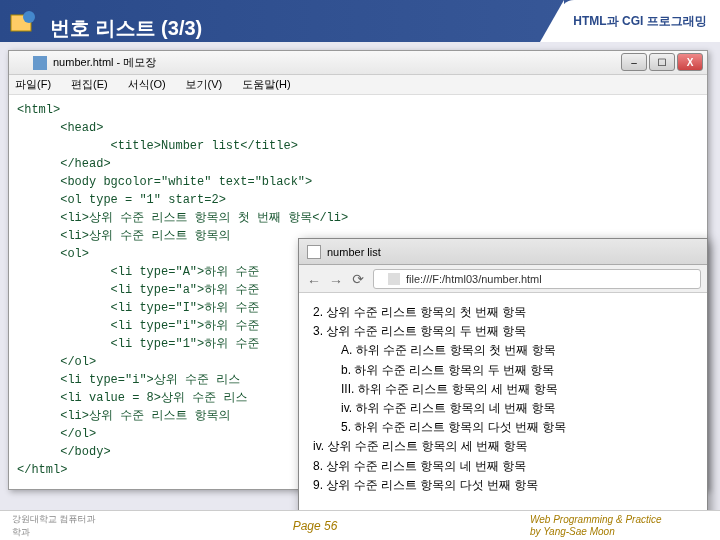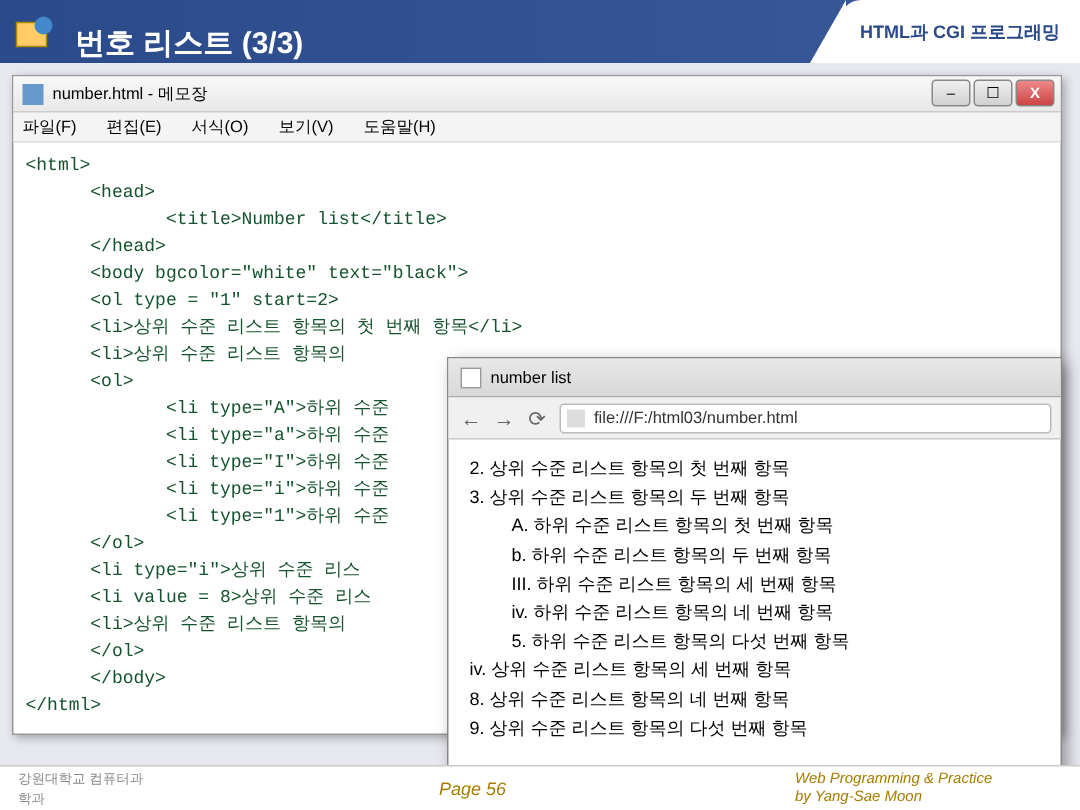--- a/index.html
+++ b/index.html
@@ -4,34 +4,34 @@
 <style>
 *{margin:0;padding:0;box-sizing:border-box;font-family:Arial,sans-serif}
 body{width:720px;height:540px;background:#e8e8f0;position:relative;overflow:hidden}
 .header{height:42px;background:linear-gradient(to right,#2a4a8a,#3a5a9a);display:flex;align-items:flex-end;position:relative}
 .header-icon{width:38px;height:38px;margin-left:4px;display:flex;align-items:center;justify-content:center}
 .header-title{color:#fff;font-size:20px;font-weight:bold;margin-left:8px}
 .header-right{position:absolute;right:0;top:0;bottom:0;width:160px;background:#fff;display:flex;align-items:center;justify-content:center;font-size:12px;color:#2a4a8a;font-weight:bold;border-radius:14px 0 0 0}
 .header-right::before{content:'';position:absolute;left:-20px;top:0;bottom:0;width:24px;background:#fff;clip-path:polygon(100% 0,100% 100%,0 100%)}
 .main{position:relative;height:460px}
 .notepad{position:absolute;left:8px;top:8px;width:700px;height:440px;background:#fff;border:1px solid #999;box-shadow:2px 2px 6px rgba(0,0,0,0.3)}
-.np-title{height:24px;background:linear-gradient(#f8f8f8,#e8e8e8);border-bottom:1px solid #ccc;display:flex;align-items:center;padding:0 6px;font-size:11px;position:relative}
+.np-title{height:24px;background:linear-gradient(#f8f8f8,#e8e8e8);border-bottom:1px solid #ccc;display:flex;align-items:center;padding:0 24px;font-size:11px;position:relative}
 .np-title-icon{width:14px;height:14px;background:#69c;margin-right:6px}
 .np-controls{position:absolute;right:4px;top:2px;display:flex;gap:2px}
 .np-btn{width:26px;height:18px;background:linear-gradient(#f0f0f0,#d0d0d0);border:1px solid #888;border-radius:3px;font-size:10px;display:flex;align-items:center;justify-content:center;cursor:pointer}
 .np-btn.close{background:linear-gradient(#e88,#c44);color:#fff;font-weight:bold}
 .np-menu{height:20px;background:#f4f4f4;border-bottom:1px solid #ddd;display:flex;align-items:center;padding:0 6px;font-size:11px;gap:20px}
 .np-body{padding:6px 8px;font-family:'Courier New',monospace;font-size:12px;line-height:1.5;color:#14532d;white-space:pre}
 .browser{position:absolute;right:12px;top:196px;width:410px;height:284px;background:#fff;border:1px solid #888;box-shadow:3px 3px 10px rgba(0,0,0,0.4)}
 .br-tab{height:26px;background:linear-gradient(#e8e8e8,#d8d8d8);display:flex;align-items:center;padding:0 8px;font-size:11px;border-bottom:1px solid #aaa}
 .br-tab-icon{width:14px;height:14px;background:#fff;border:1px solid #999;margin-right:6px}
 .br-addr{height:28px;background:#f0f0f0;display:flex;align-items:center;padding:0 6px;gap:6px;border-bottom:1px solid #ccc}
 .br-nav{display:flex;gap:4px}
 .br-nav-btn{width:18px;height:18px;display:flex;align-items:center;justify-content:center;color:#666;font-size:14px}
-.br-url{flex:1;height:20px;background:#fff;border:1px solid #bbb;border-radius:3px;padding:0 4px;display:flex;align-items:center;font-size:11px;color:#333}
+.br-url{flex:1;height:20px;background:#fff;border:1px solid #bbb;border-radius:3px;padding:0 14px;display:flex;align-items:center;font-size:11px;color:#333}
 .br-url-icon{width:12px;height:12px;background:#ddd;margin-right:6px}
 .br-content{padding:10px 14px;font-size:12px;line-height:1.6}
 .br-content .l1{margin-left:0}
 .br-content .l2{margin-left:28px}
 .footer{position:absolute;bottom:0;left:0;right:0;height:30px;background:#fff;display:flex;align-items:center;border-top:1px solid #ccc}
 .footer-logo{width:100px;font-size:9px;color:#888;padding-left:12px}
 .footer-page{flex:1;text-align:center;font-size:12px;color:#a67c00;font-style:italic}
 .footer-credit{width:190px;text-align:left;padding-right:12px;font-size:10px;color:#a67c00;font-style:italic;line-height:1.2}
 </style>
 </head>

